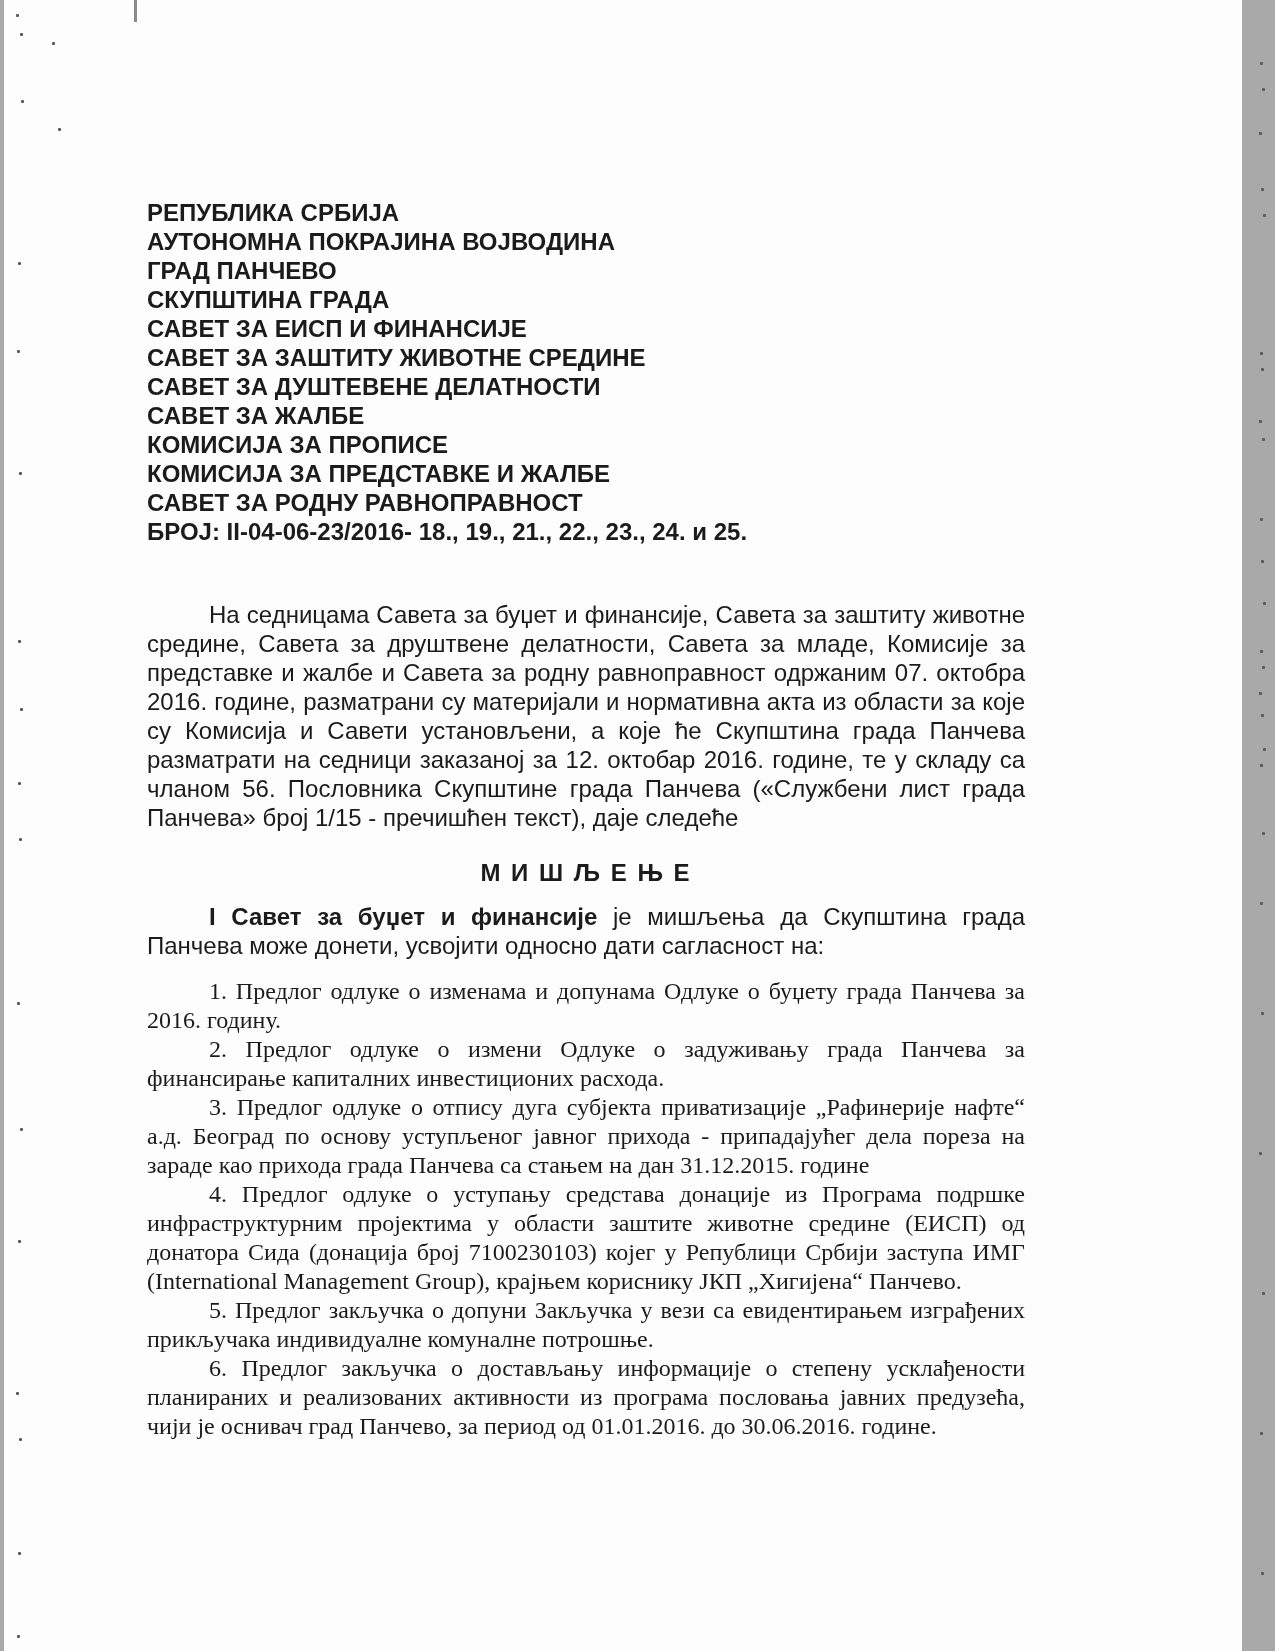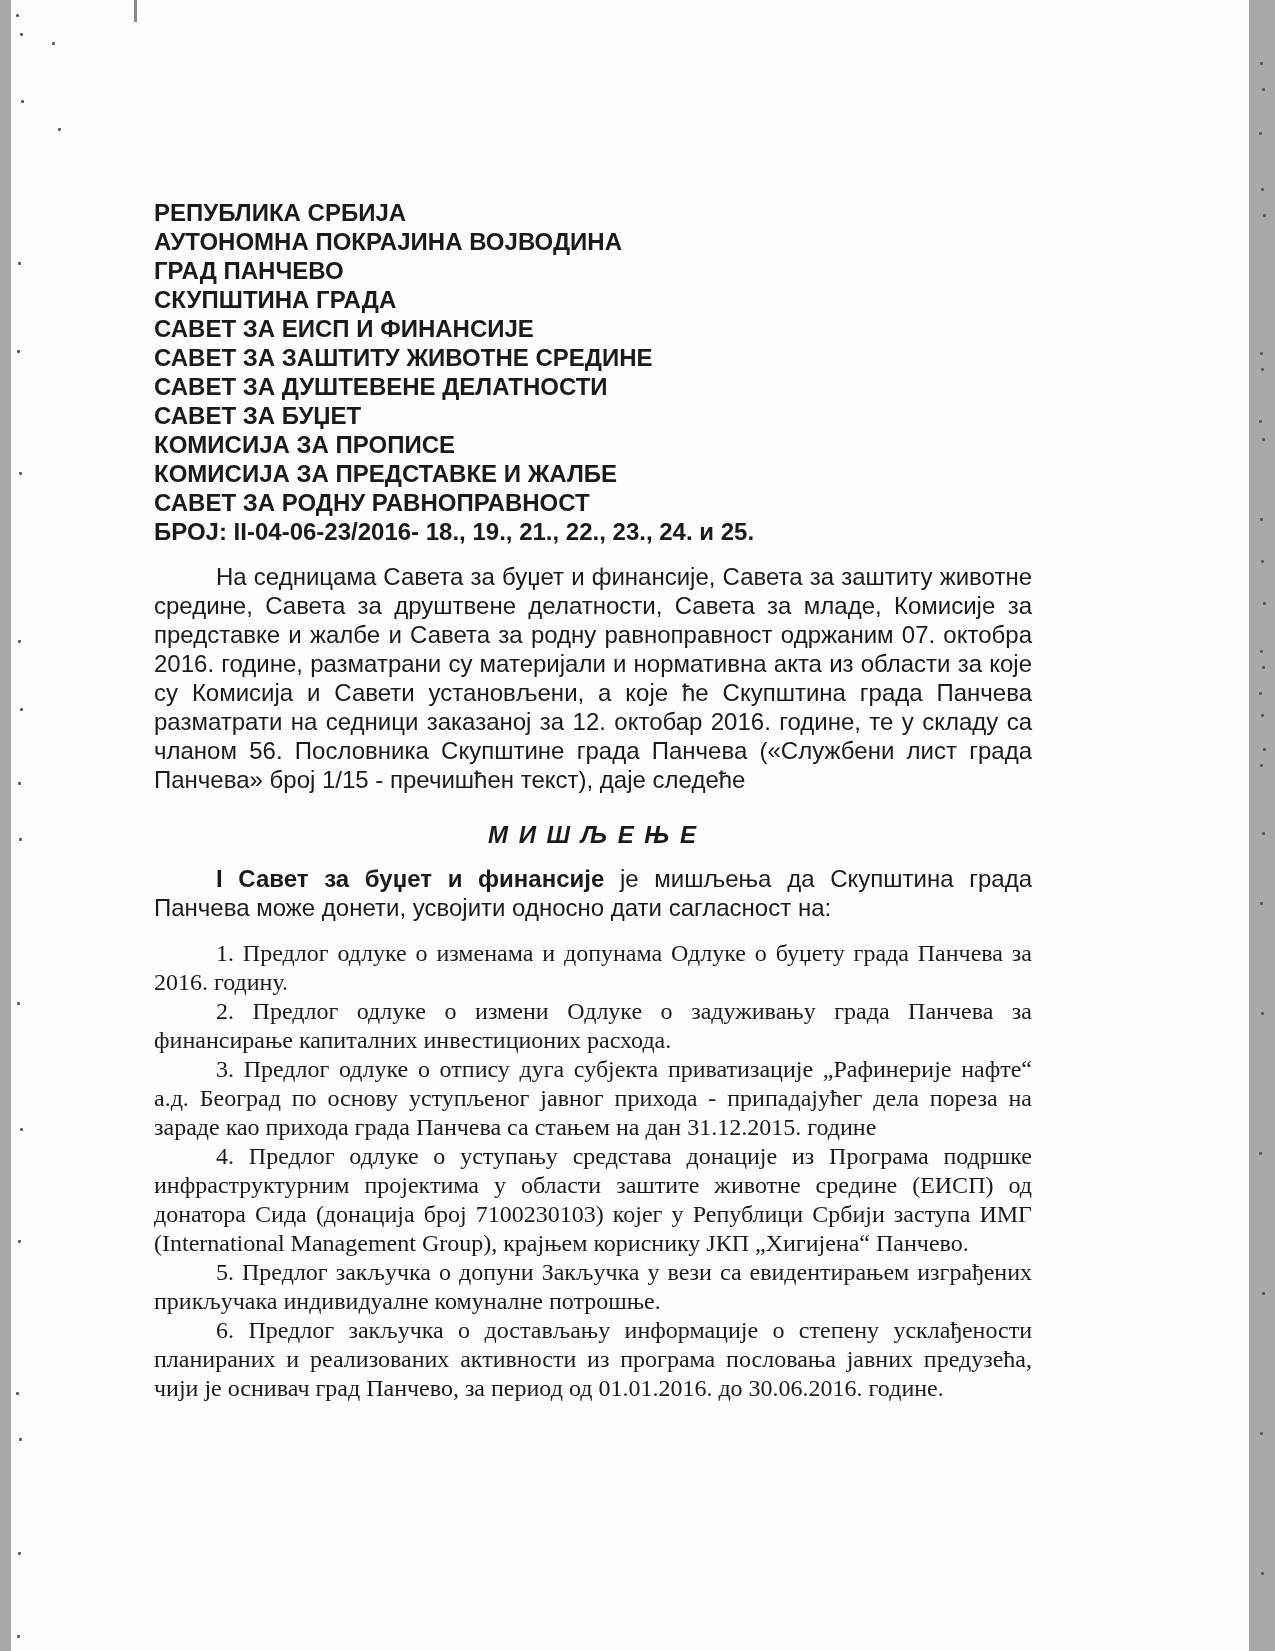--- a/index.html
+++ b/index.html
@@ -6,21 +6,21 @@
   .scan {
     position: relative;
     width: 1275px;
     height: 1651px;
     background: #a9a9a9;
     overflow: hidden;
     font-family: "Liberation Sans", sans-serif;
   }
   .page {
     position: absolute;
-    left: 11px;
+    left: 4px;
     top: 0;
     width: 1238px;
     height: 1651px;
     background: #fdfdfd;
   }
   .content {
     position: absolute;
     left: 143px; 
     top: 198px;
     width: 878px;
@@ -32,29 +32,28 @@
     line-height: 29px;
     white-space: nowrap;
   }
   .body-par {
     font-size: 24px;
     line-height: 29px;
     text-align: justify;
     text-indent: 62px;
     margin: 0;
   }
-  .intro { margin-top: 16px; }
+  .intro { margin-top: 54px; }
   .opinion-title {
     font-size: 24px;
     font-weight: bold;
     line-height: 29px;
     letter-spacing: 2px;
     text-align: center;
     margin: 26px 0 0 0;
-    font-style: italic;
   }
   .lead { margin-top: 15px; }
   .lead b { font-weight: bold; }
   .items { margin-top: 17px; font-family: Liberation Serif, serif; }
   .items p { margin: 0; }
   .speck {
     position: absolute;
     width: 3px;
     height: 3px;
     background: #5a5a5a;
@@ -74,21 +73,21 @@
     <div class="content">
 
       <div>
         <div class="header-line">РЕПУБЛИКА СРБИЈА</div>
         <div class="header-line">АУТОНОМНА ПОКРАЈИНА ВОЈВОДИНА</div>
         <div class="header-line">ГРАД ПАНЧЕВО</div>
         <div class="header-line">СКУПШТИНА ГРАДА</div>
         <div class="header-line">САВЕТ ЗА ЕИСП И ФИНАНСИЈЕ</div>
         <div class="header-line">САВЕТ ЗА ЗАШТИТУ ЖИВОТНЕ СРЕДИНЕ</div>
         <div class="header-line">САВЕТ ЗА ДУШТЕВЕНЕ ДЕЛАТНОСТИ</div>
-        <div class="header-line">САВЕТ ЗА БУЏЕТ</div>
+        <div class="header-line">САВЕТ ЗА ЖАЛБЕ</div>
         <div class="header-line">КОМИСИЈА ЗА ПРОПИСЕ</div>
         <div class="header-line">КОМИСИЈА ЗА ПРЕДСТАВКЕ И ЖАЛБЕ</div>
         <div class="header-line">САВЕТ ЗА РОДНУ РАВНОПРАВНОСТ</div>
         <div class="header-line">БРОЈ: II-04-06-23/2016- 18., 19., 21., 22., 23., 24. и 25.</div>
       </div>
 
       <p class="body-par intro">На седницама Савета за буџет и финансије, Савета за заштиту животне средине, Савета за друштвене делатности, Савета за младе, Комисије за представке и жалбе и Савета за родну равноправност одржаним 07. октобра 2016. године, разматрани су материјали и нормативна акта из области за које су Комисија и Савети установљени, а које ће Скупштина града Панчева разматрати на седници заказаној за 12. октобар 2016. године, те у складу са чланом 56. Пословника Скупштине града Панчева («Службени лист града Панчева» број 1/15 - пречишћен текст), даје следеће</p>
 
       <h1 class="opinion-title">М И Ш Љ Е Њ Е</h1>
 

